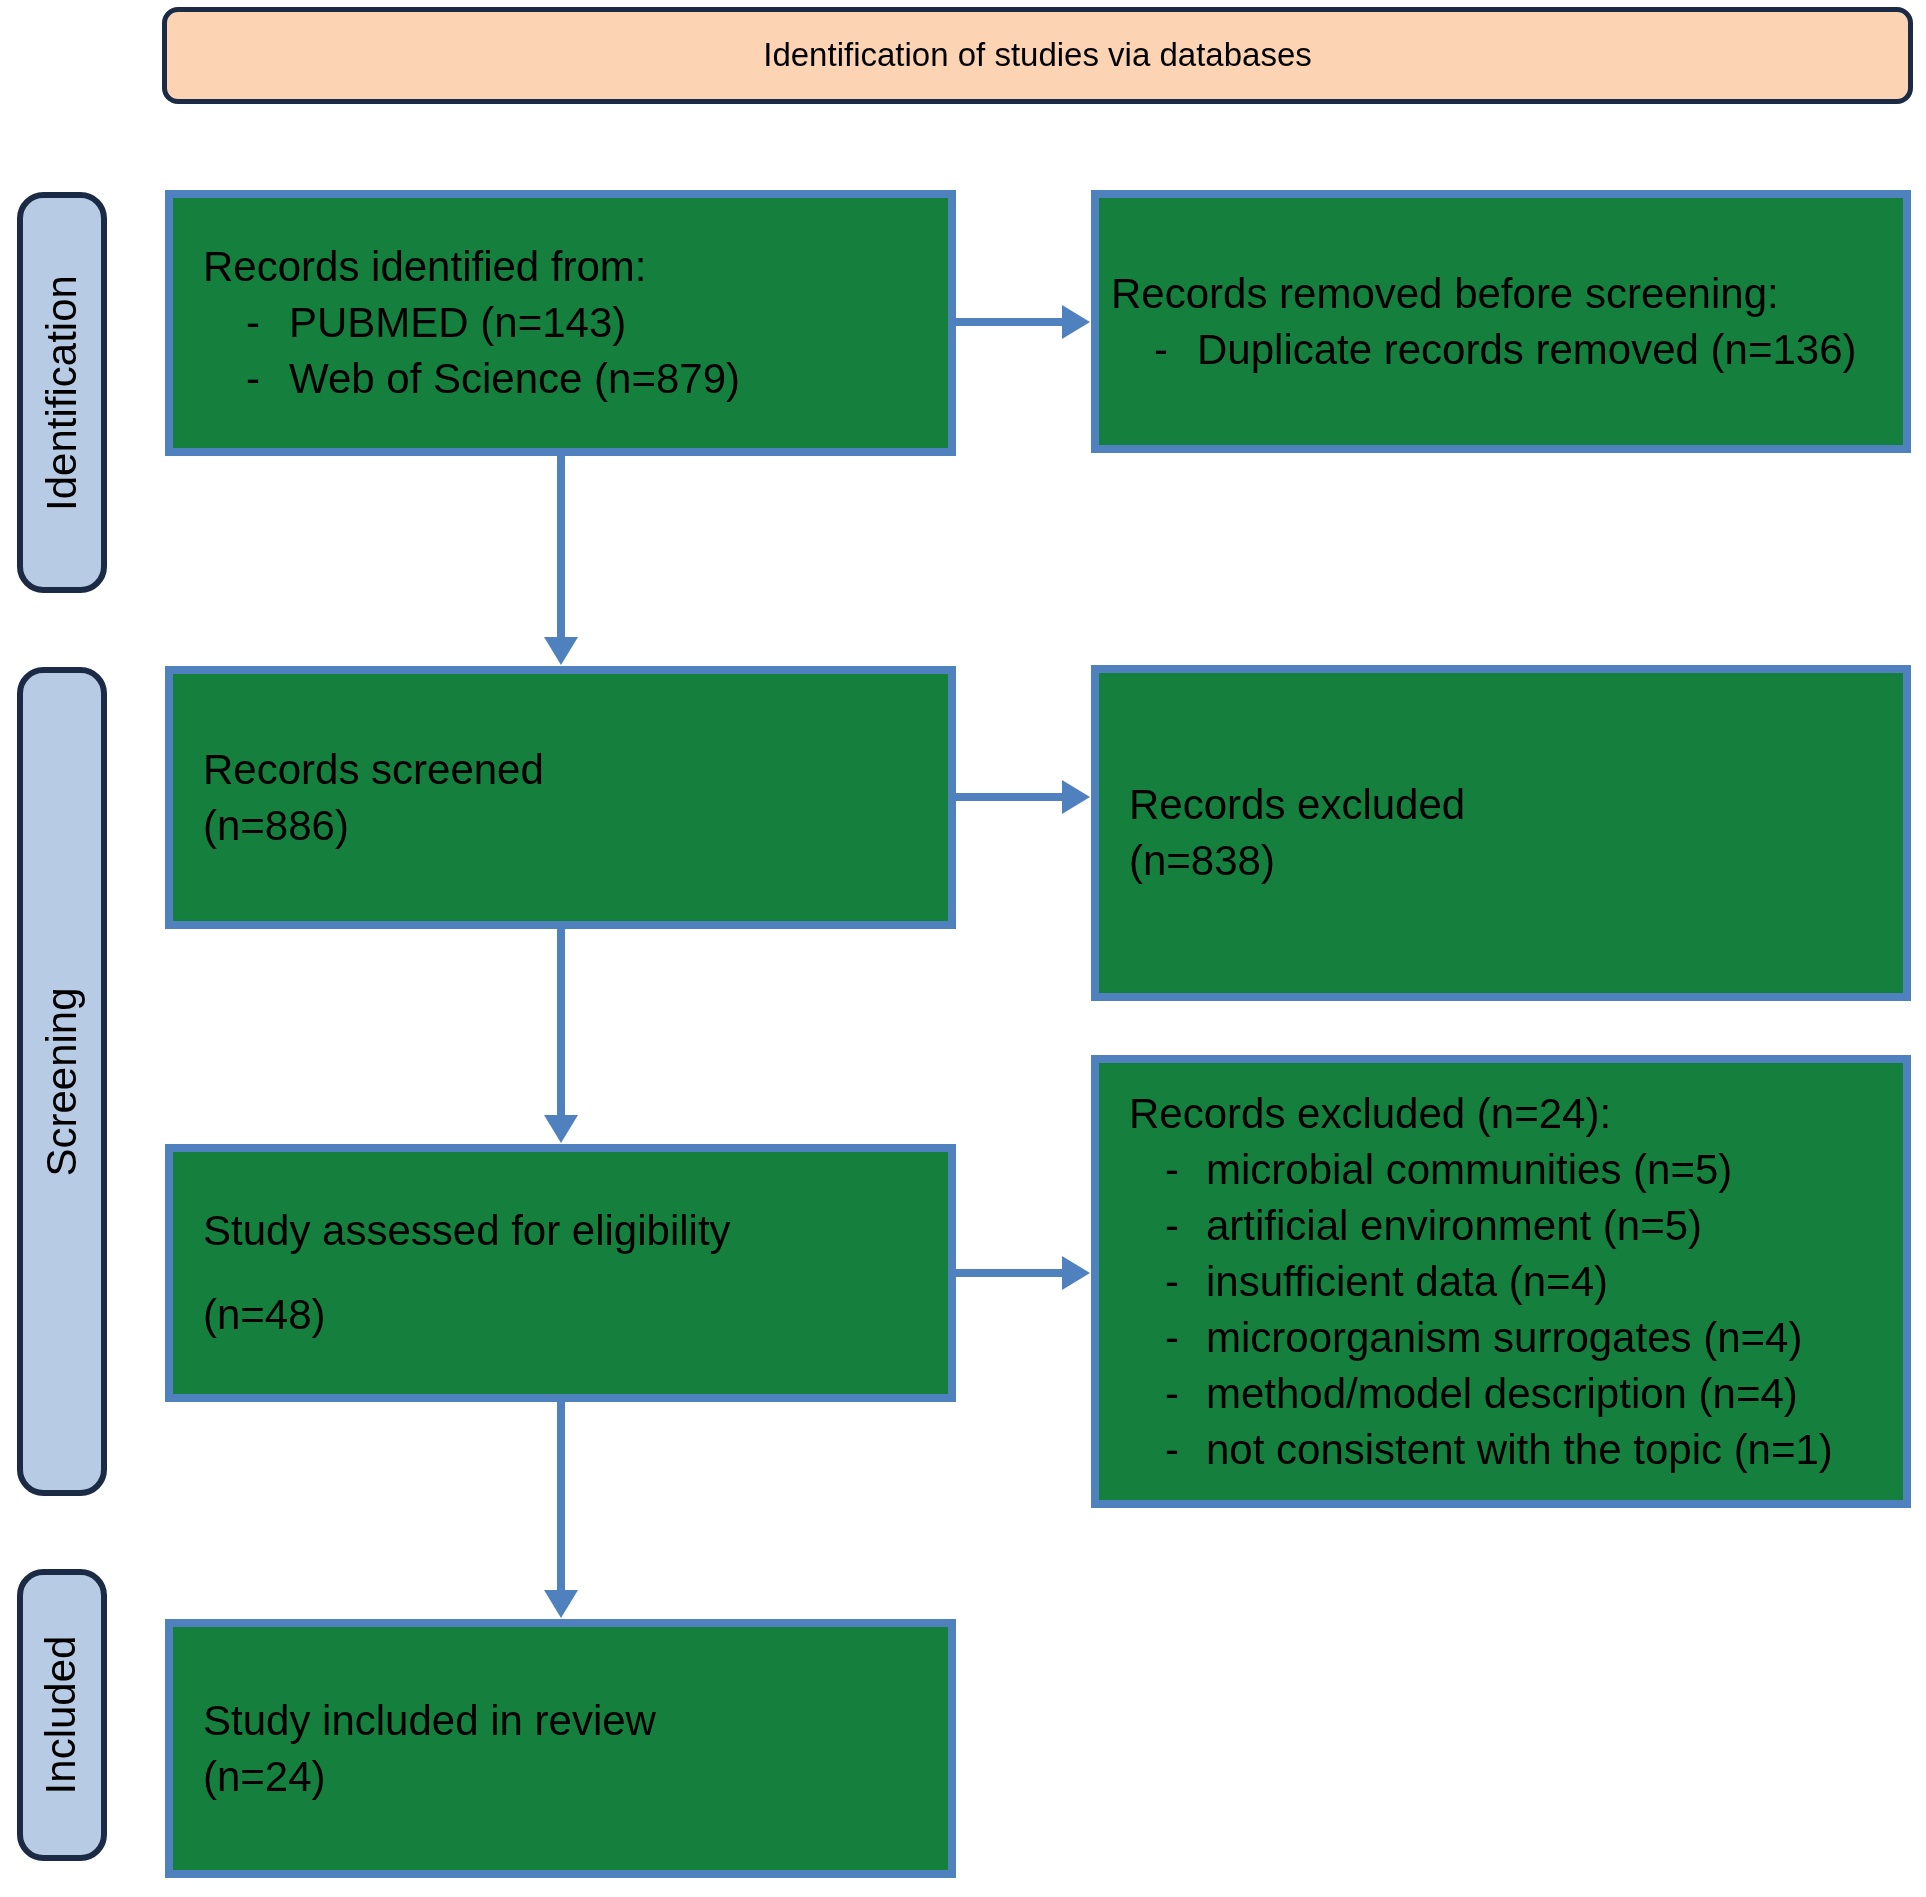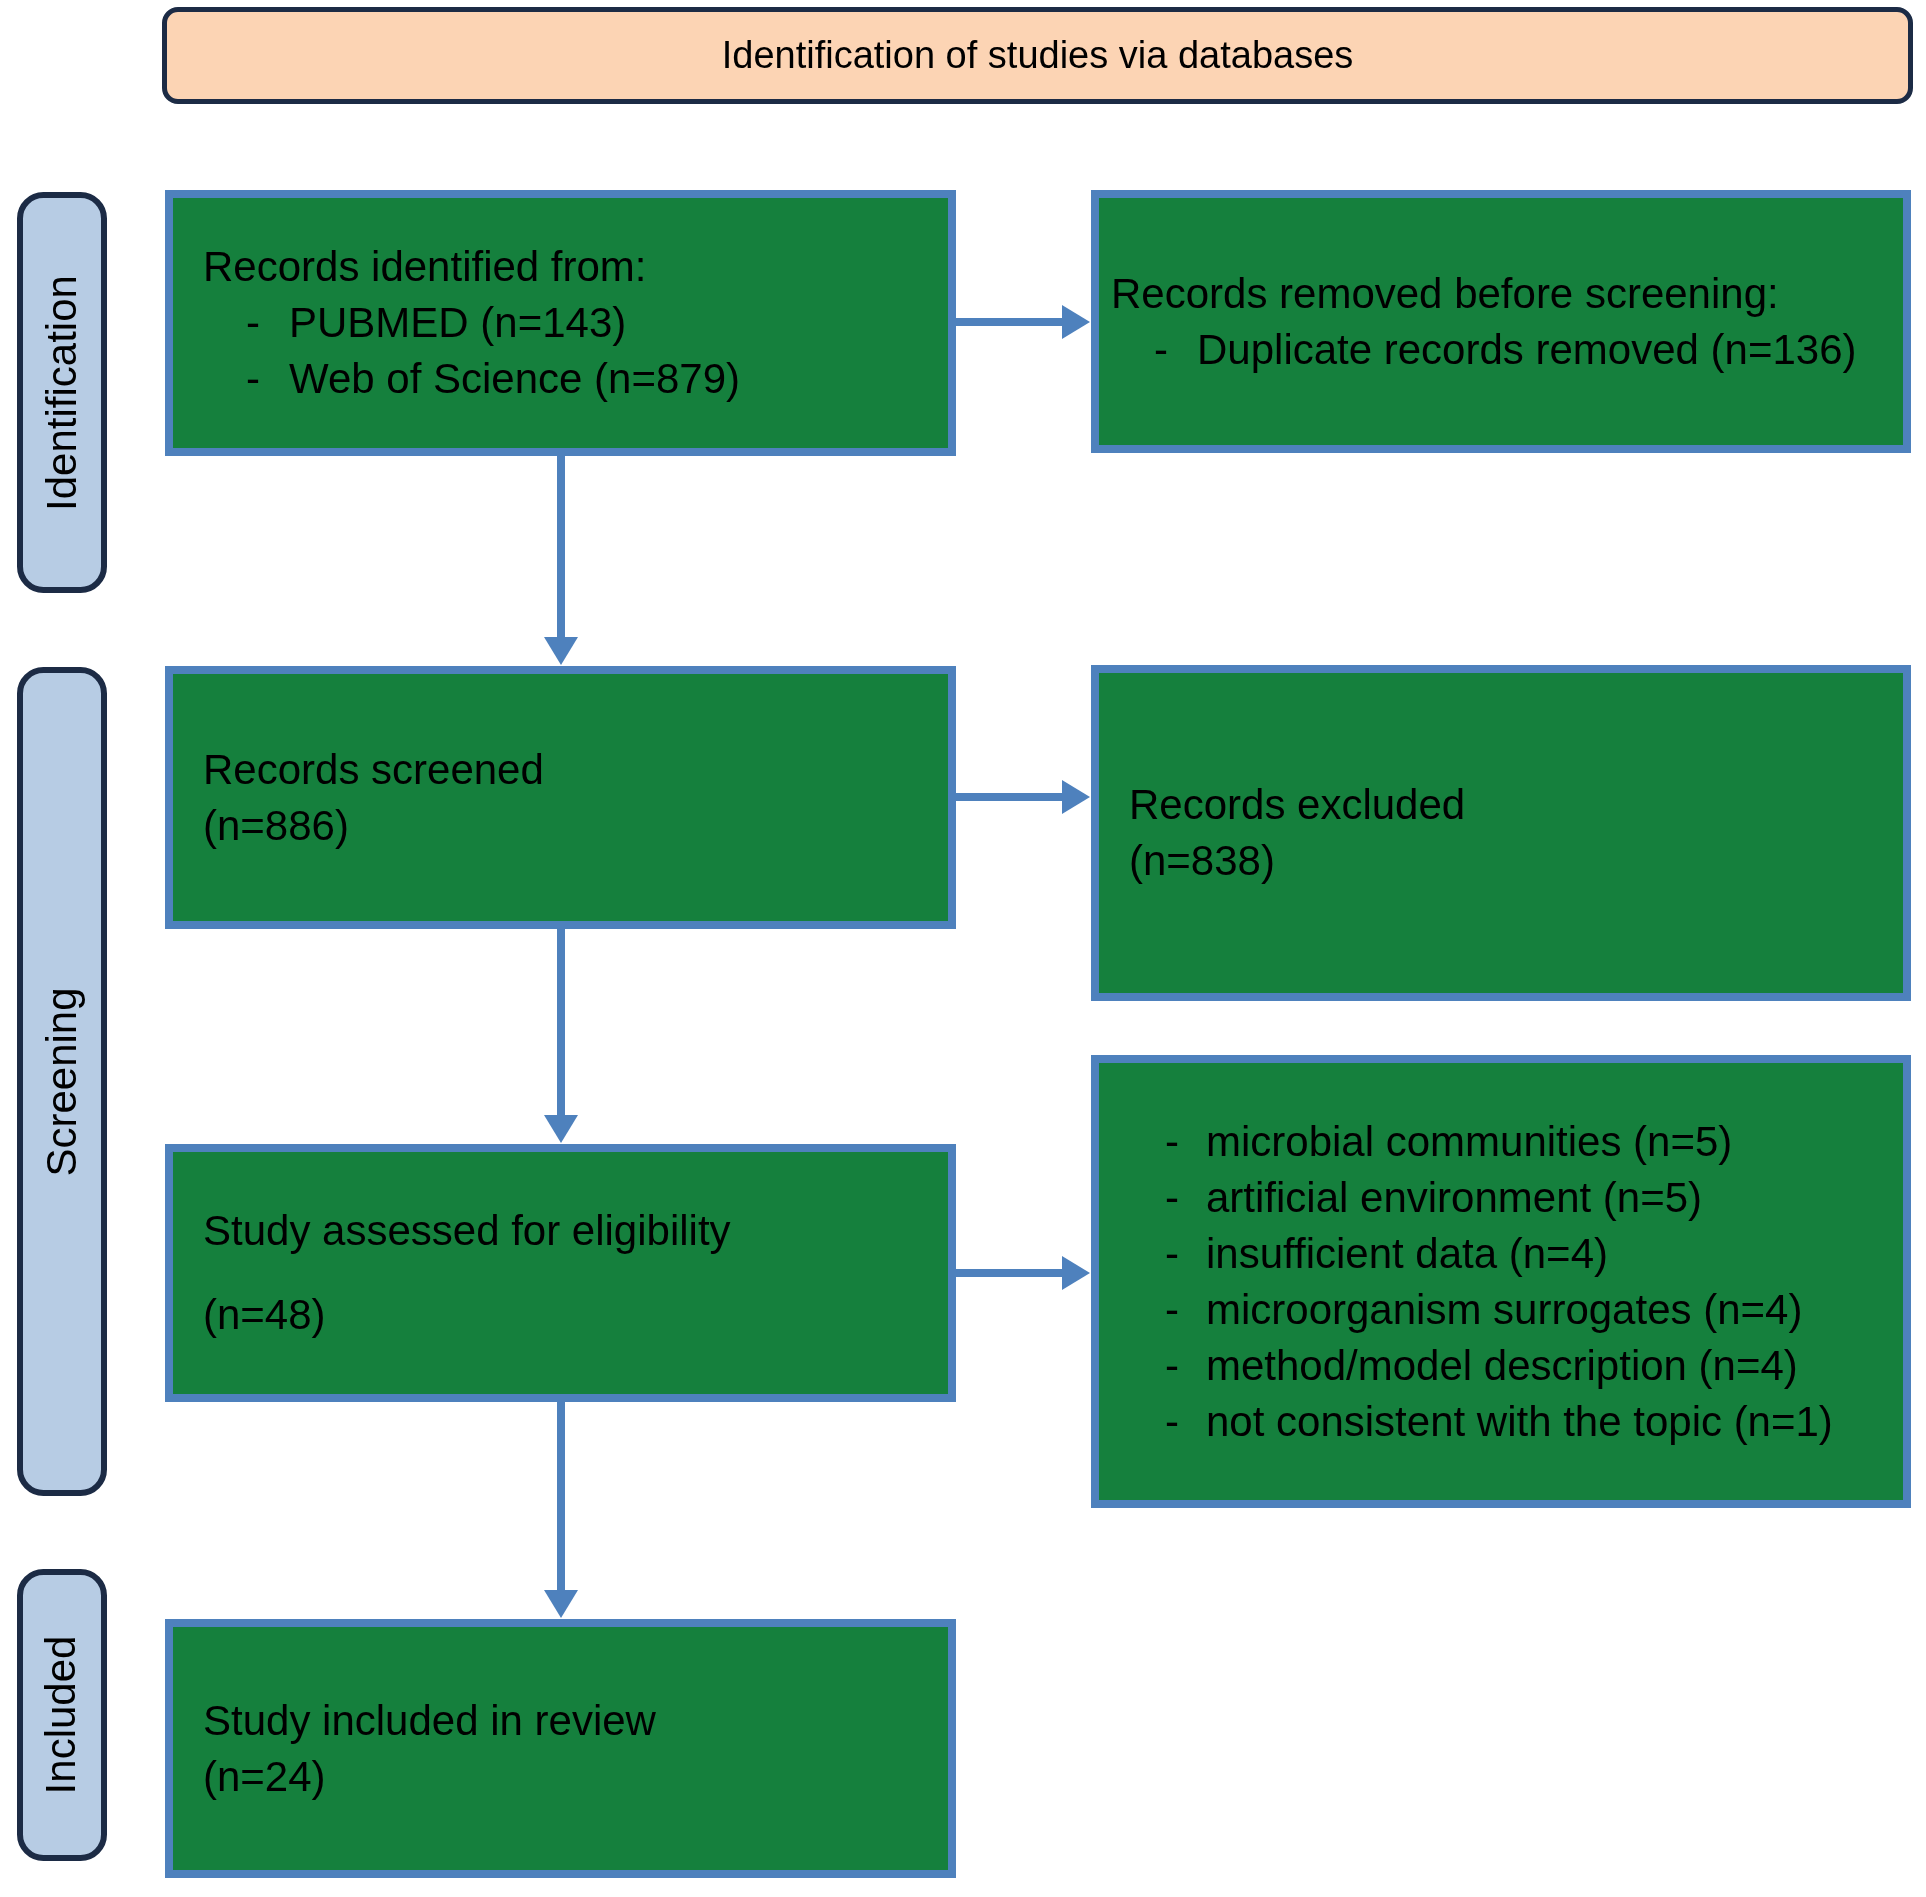--- a/index.html
+++ b/index.html
@@ -16,21 +16,21 @@
 
   
   .banner {
     position: absolute;
     left: 162px; top: 6.6px;
     width: 1751px; height: 97px;
     background: #FCD4B4;
     border: 5.3px solid #1C2B45;
     border-radius: 16px;
     display: flex; align-items: center; justify-content: center;
-    font-size: 38px;
+    font-size: 33px;
   }
 
   
   .stage {
     position: absolute;
     left: 16.5px; width: 90px;
     background: #B7CCE4;
     border: 6.6px solid #1C2B45;
     border-radius: 26.4px;
     display: flex; align-items: center; justify-content: center;
@@ -135,20 +135,21 @@
     <div class="line">Records excluded</div>
     <div class="line">(n=838)</div>
   </div>
 
   <div class="box col1 box-assessed">
     <div class="line">Study assessed for eligibility</div>
     <div class="line">(n=48)</div>
   </div>
 
   <div class="box col2 box-reasons">
+    <div class="line">Records excluded (n=24):</div>
     <div class="bullet">
       <span class="dash">-</span>
       <span class="btext">microbial communities (n=5)</span>
     </div>
     <div class="bullet">
       <span class="dash">-</span>
       <span class="btext">artificial environment (n=5)</span>
     </div>
     <div class="bullet">
       <span class="dash">-</span>

